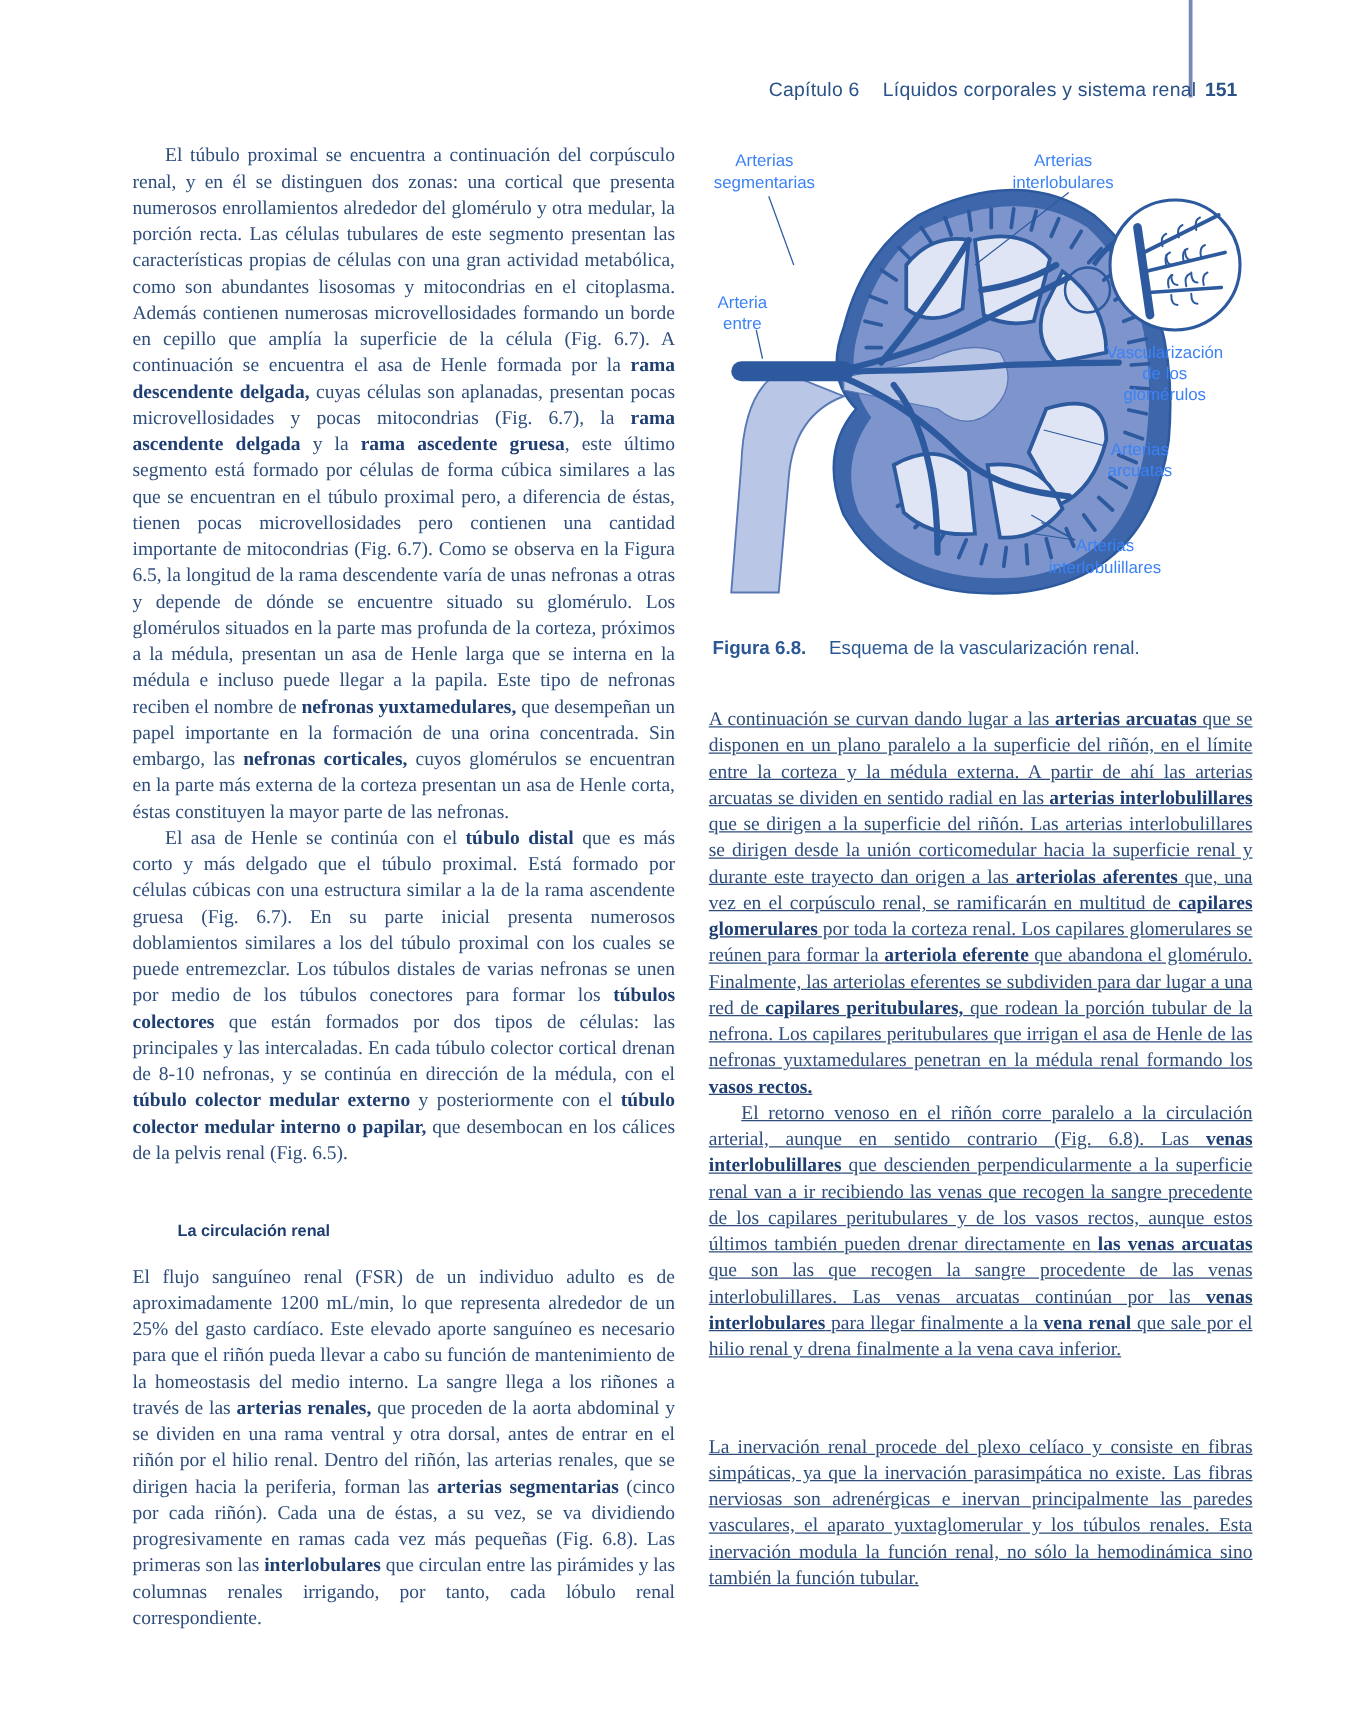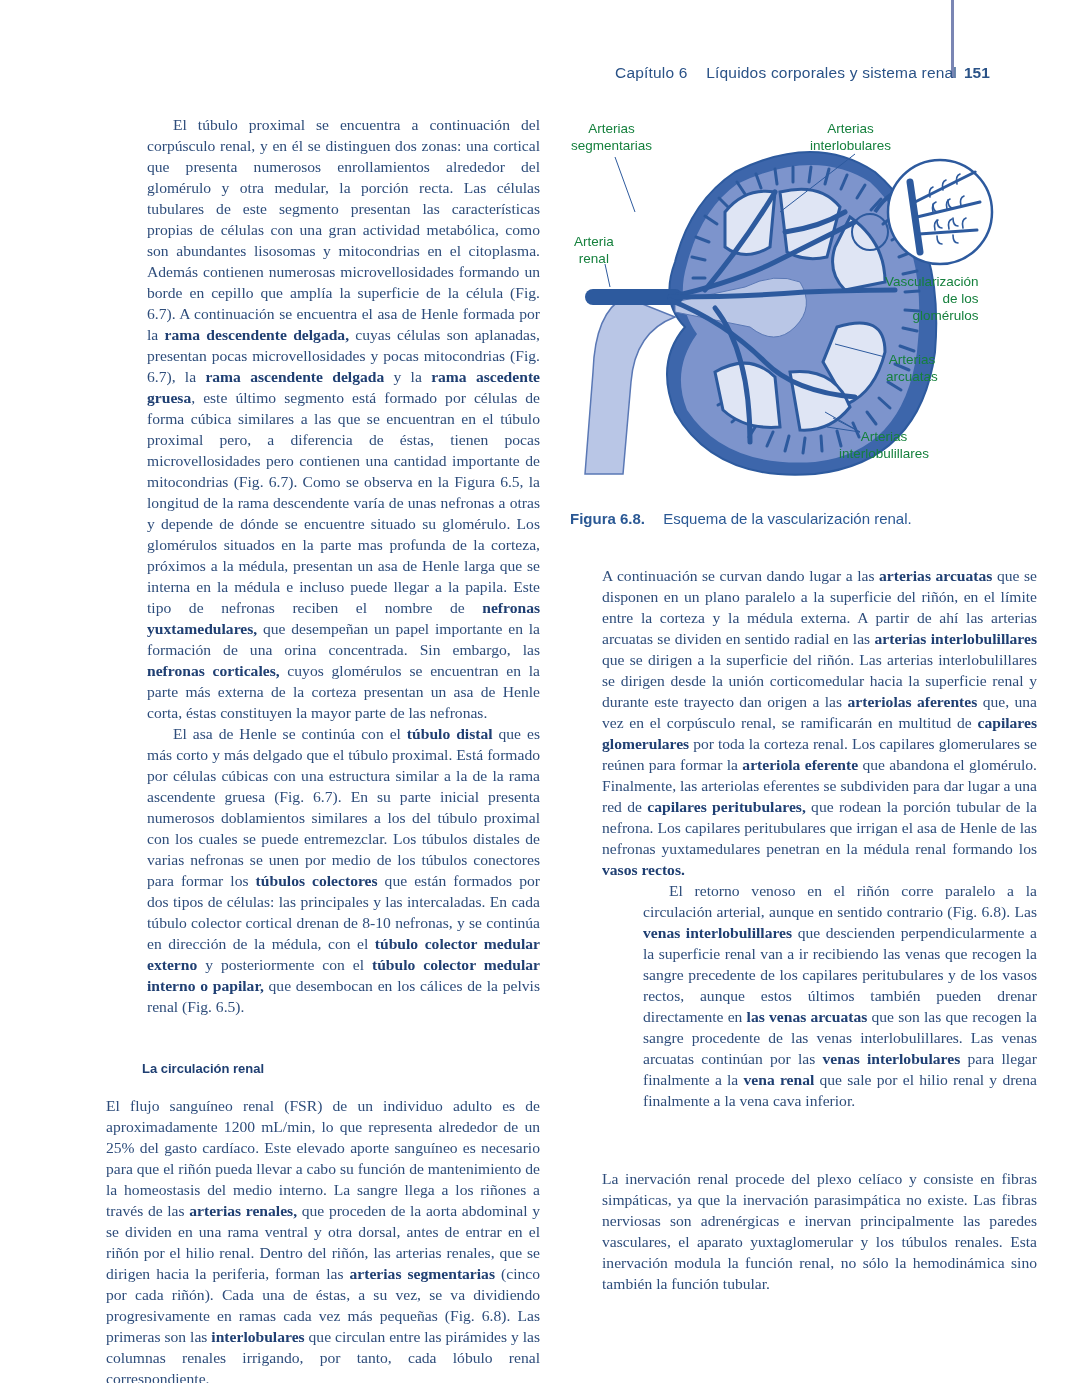--- a/index.html
+++ b/index.html
@@ -3,27 +3,27 @@
 <meta charset="utf-8">
 <style>
   html,body{margin:0;padding:0;background:#ffffff;}
   body{width:1080px;height:1383px;position:relative;overflow:hidden;font-family:"Liberation Serif","DejaVu Serif",serif;color:#2b4a7a;}
   .hdr-rule{position:absolute;left:951px;top:0;width:3px;height:78px;background:#7a86b4;}
   .running-head{position:absolute;left:579px;top:64px;font-family:"Liberation Sans","DejaVu Sans",sans-serif;font-size:15.5px;color:#2a5287;letter-spacing:0.2px;white-space:nowrap;margin-left:36px;}
   .running-head .chap{margin-right:14px;}
   .page-num{position:absolute;left:964px;top:64px;font-family:"Liberation Sans","DejaVu Sans",sans-serif;font-size:15.5px;font-weight:bold;color:#2a5287;text-align:center;}
   .col{position:absolute;font-size:15.6px;line-height:21px;text-align:justify;color:#2e4d7b;}
   .col p{margin:0;}
-  .col p.ind{text-indent:26px;margin-left:41px;}
+  .col p.ind{text-indent:26px;}
   .col b{color:#1f3f72;font-weight:bold;}
   .left{left:106px;top:114px;width:434px;}
-  .right{left:602px;top:565px;width:435px;}
+  .right{left:567px;top:565px;width:435px;text-decoration:underline;}
   .sec-head{font-family:"Liberation Sans","DejaVu Sans",sans-serif;font-weight:bold;font-size:13px;color:#1f3f72;margin:0;padding-left:36px;}
   .figure{position:absolute;left:565px;top:112px;width:440px;height:380px;}
-  .fig-label{position:absolute;font-family:"Liberation Sans","DejaVu Sans",sans-serif;font-size:13.5px;line-height:17px;color:#15803d;text-align:center;white-space:nowrap;}
+  .fig-label{position:absolute;font-family:"Liberation Sans","DejaVu Sans",sans-serif;font-size:13.5px;line-height:17px;color:#3b82f6;text-align:center;white-space:nowrap;}
   .caption{position:absolute;left:570px;top:510px;font-family:"Liberation Sans","DejaVu Sans",sans-serif;font-size:15px;color:#2a5894;white-space:nowrap;text-align:right;}
   .caption .num{font-weight:bold;margin-right:14px;}
 </style>
 </head>
 <body>
 
 <div class="hdr-rule"></div>
 <div class="running-head">
   <span class="chap">Capítulo 6</span>
   <span>Líquidos corporales y sistema renal</span>
@@ -145,22 +145,22 @@
       <line x1="295" y1="320" x2="260" y2="300"></line>
       <line x1="295" y1="320" x2="268" y2="306"></line>
       <line x1="295" y1="320" x2="262" y2="315"></line>
     </g>
   </svg>
   <div class="fig-label" style="left:6px;top:8px;"><span style="white-space:pre">Arterias
 segmentarias</span></div>
   <div class="fig-label" style="left:245px;top:8px;"><span style="white-space:pre">Arterias
 interlobulares</span></div>
   <div class="fig-label" style="left:9px;top:121px;"><span style="white-space:pre">Arteria
-renal</span></div>
-  <div class="fig-label" style="left:320px;top:161px;text-align:right;"><span style="white-space:pre">Vascularización
+entre</span></div>
+  <div class="fig-label" style="left:320px;top:161px;"><span style="white-space:pre">Vascularización
 de los
 glomérulos</span></div>
   <div class="fig-label" style="left:321px;top:239px;"><span style="white-space:pre">Arterias
 arcuatas</span></div>
   <div class="fig-label" style="left:274px;top:316px;"><span style="white-space:pre">Arterias
 interlobulillares</span></div>
 </div>
 <div class="caption">
   <span class="num">Figura 6.8.</span>
   <span>Esquema de la vascularización renal.</span>

